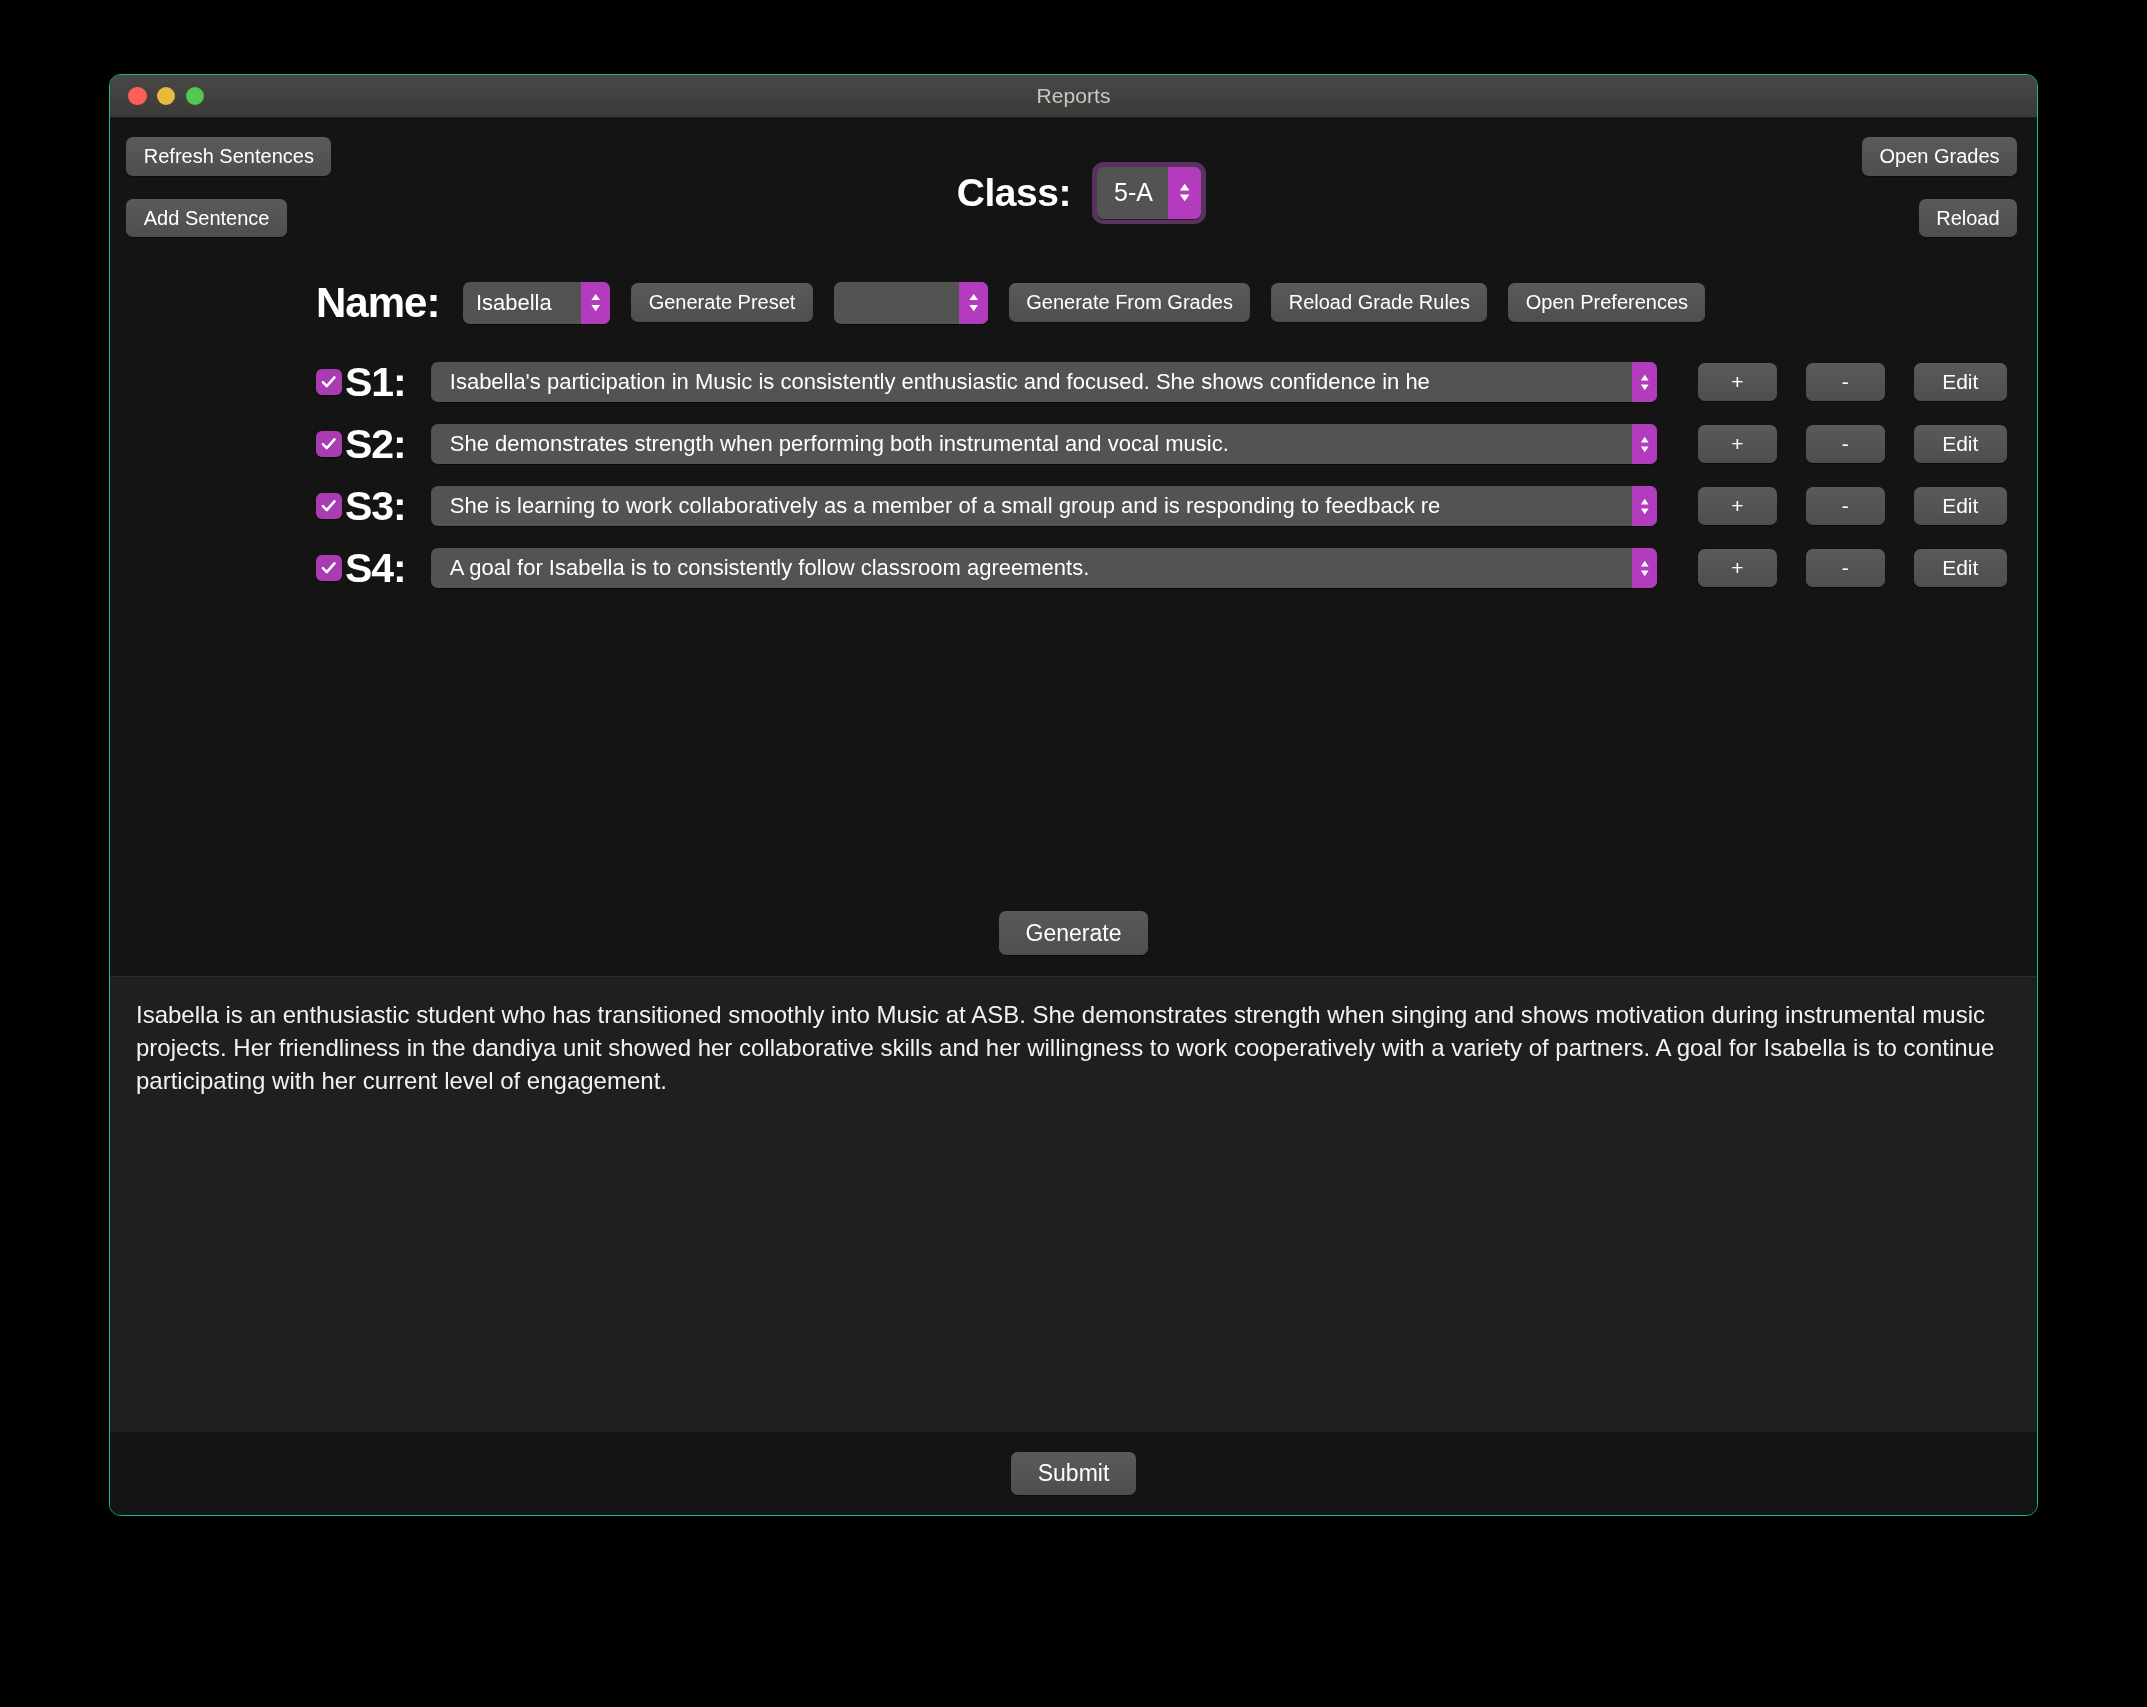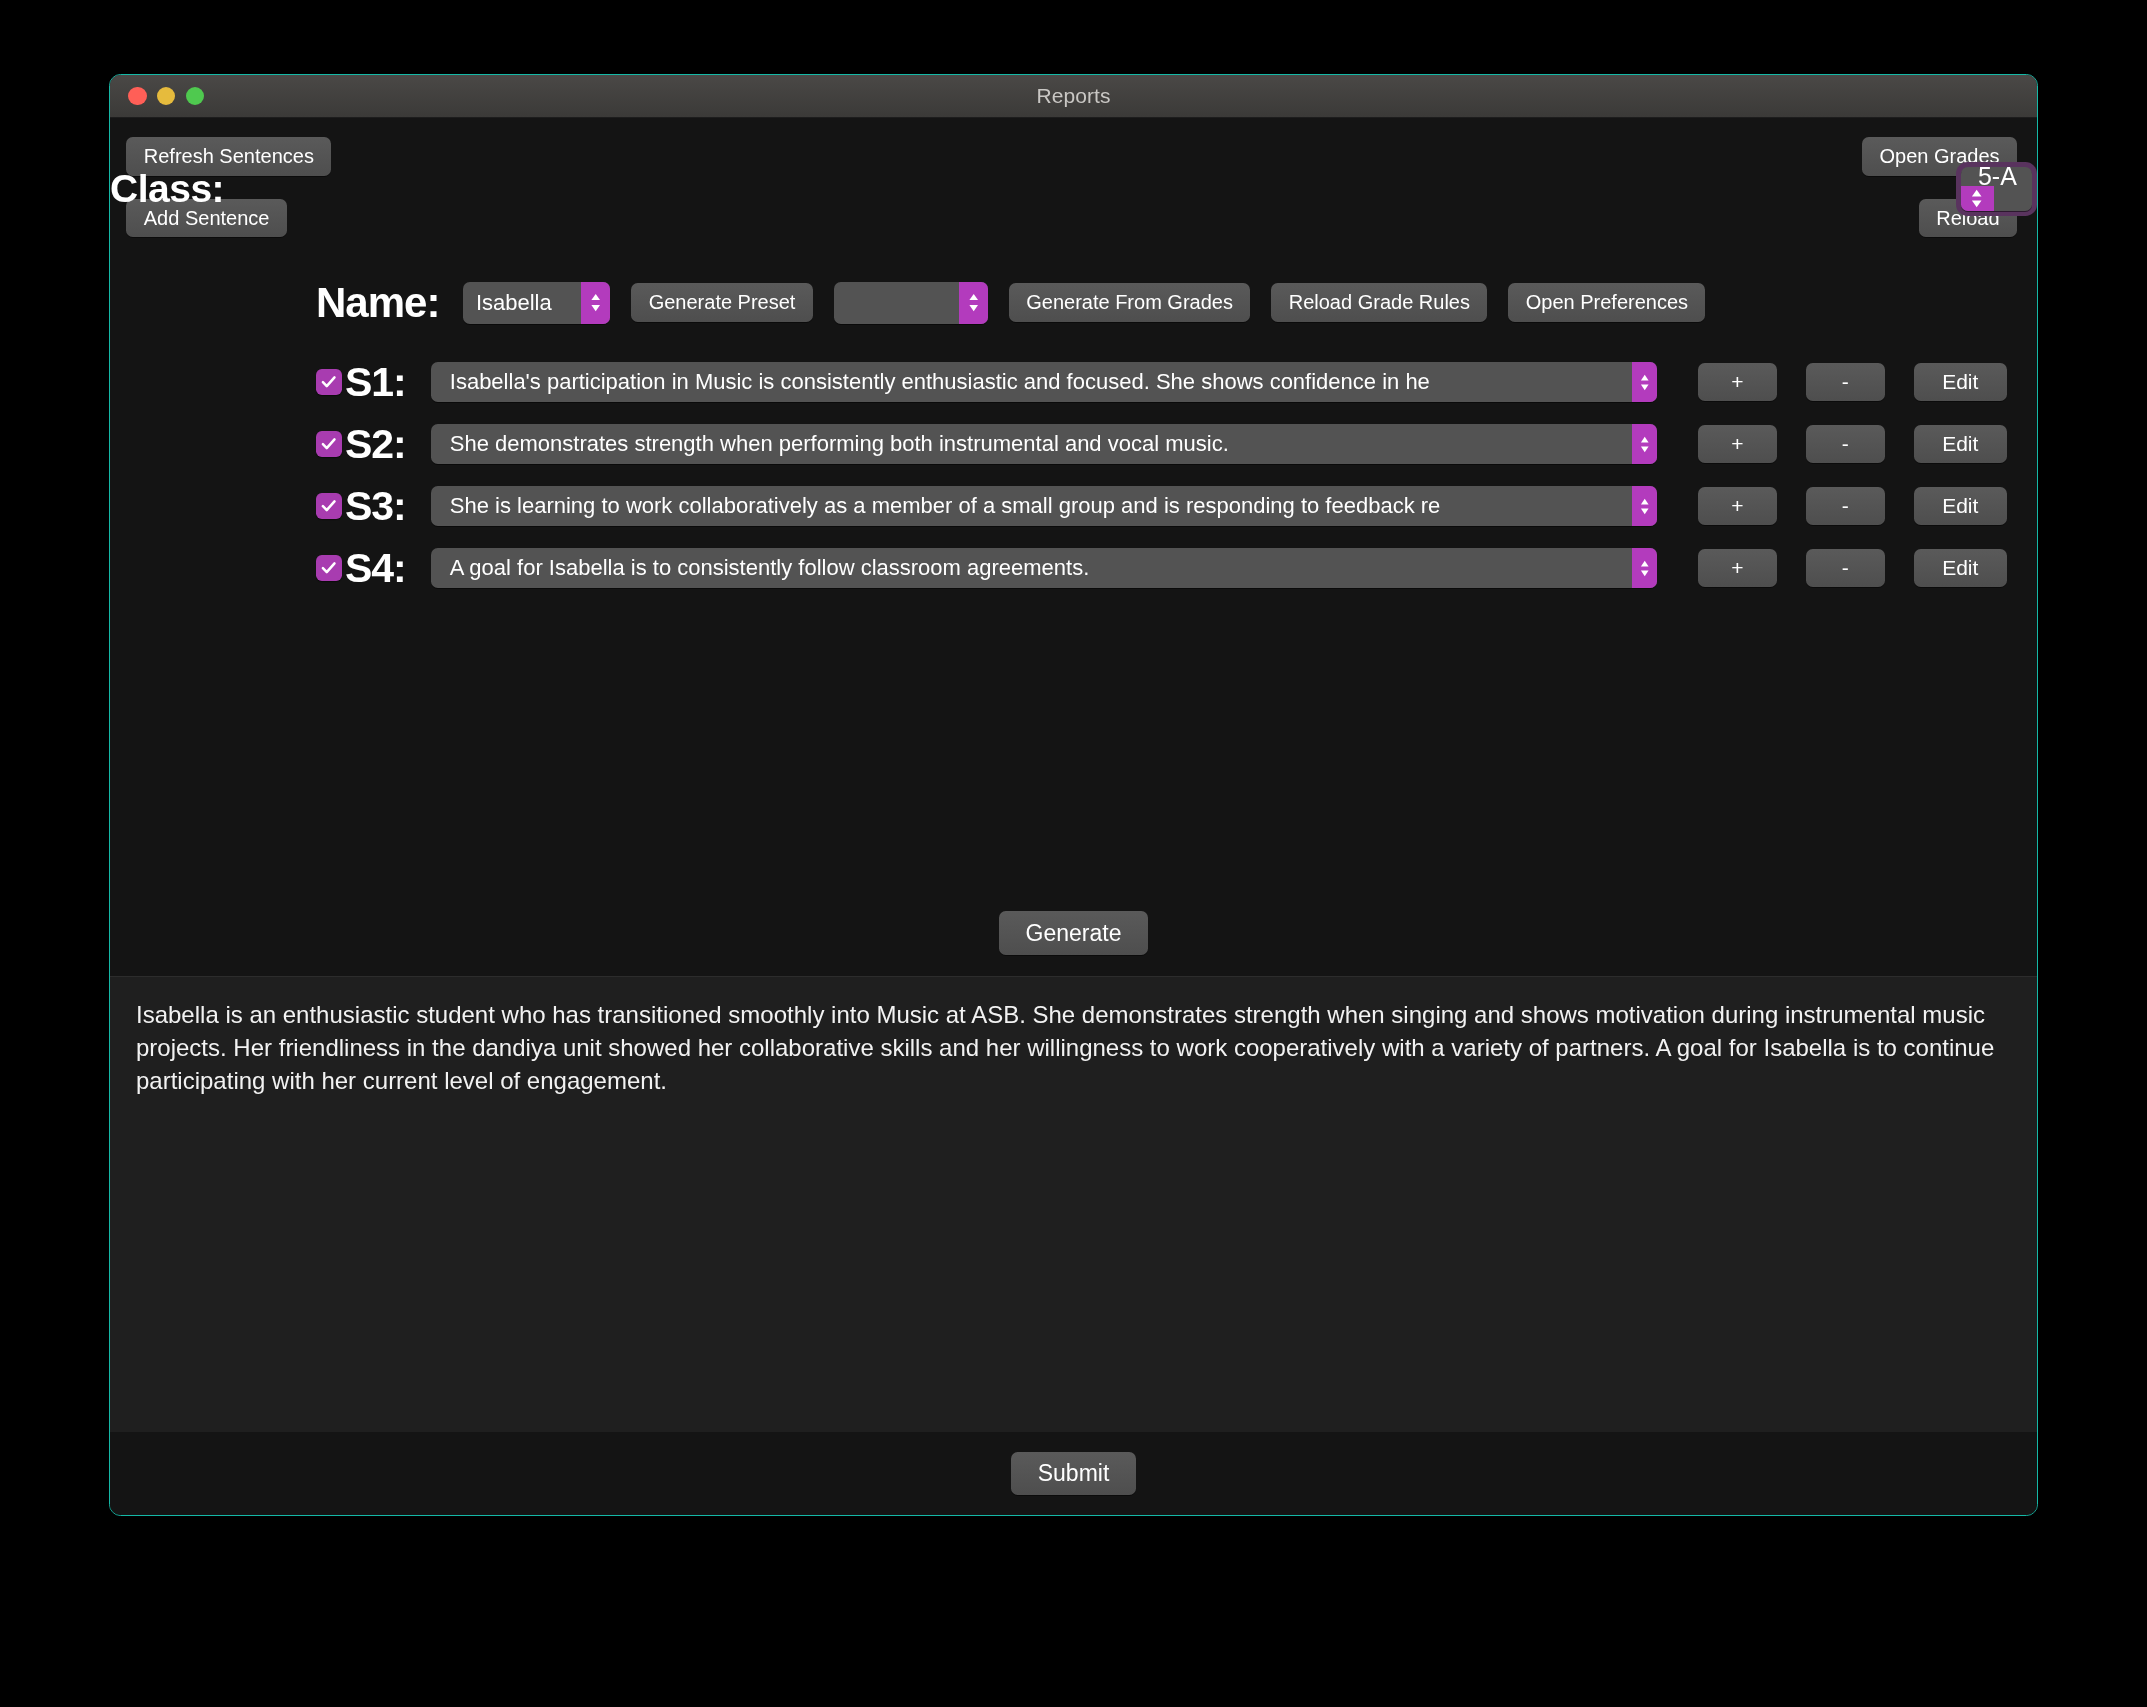--- a/index.html
+++ b/index.html
@@ -118,37 +118,37 @@
     height: 147px;
     min-height: 147px;
   }
   #btn-refresh-sentences { position: absolute; left: 16.4px; top: 19.3px; }
   #btn-add-sentence      { position: absolute; left: 16.4px; top: 81px; }
   #btn-open-grades       { position: absolute; right: 20px; top: 19.3px; }
   #btn-reload            { position: absolute; right: 20px; top: 81px; }
 
   #class-group {
     position: absolute;
-    left: 0; right: 0;
+    left: 16px; right: 0;
     top: 44px;
     display: flex;
-    justify-content: space-between;
+    justify-content: center;
     align-items: center;
     gap: 21px;
     pointer-events: none;
   }
   #class-group > * { pointer-events: auto; }
   #class-label {
     color: #ffffff;
     font-size: 39px;
     font-weight: bold;
     letter-spacing: -0.5px;
   }
   #class-popup .pv { font-size: 25px; padding: 0 15.4px 0 17.4px; }
-  #class-popup { height: 44px; flex-direction: column; }
+  #class-popup { height: 52px; }
   #class-popup .stepper { width: 33px; }
 
   
   #name-row {
     height: 75px;
     min-height: 75px;
     display: flex;
     align-items: center;
     padding-left: 206px;
     gap: 21px;

